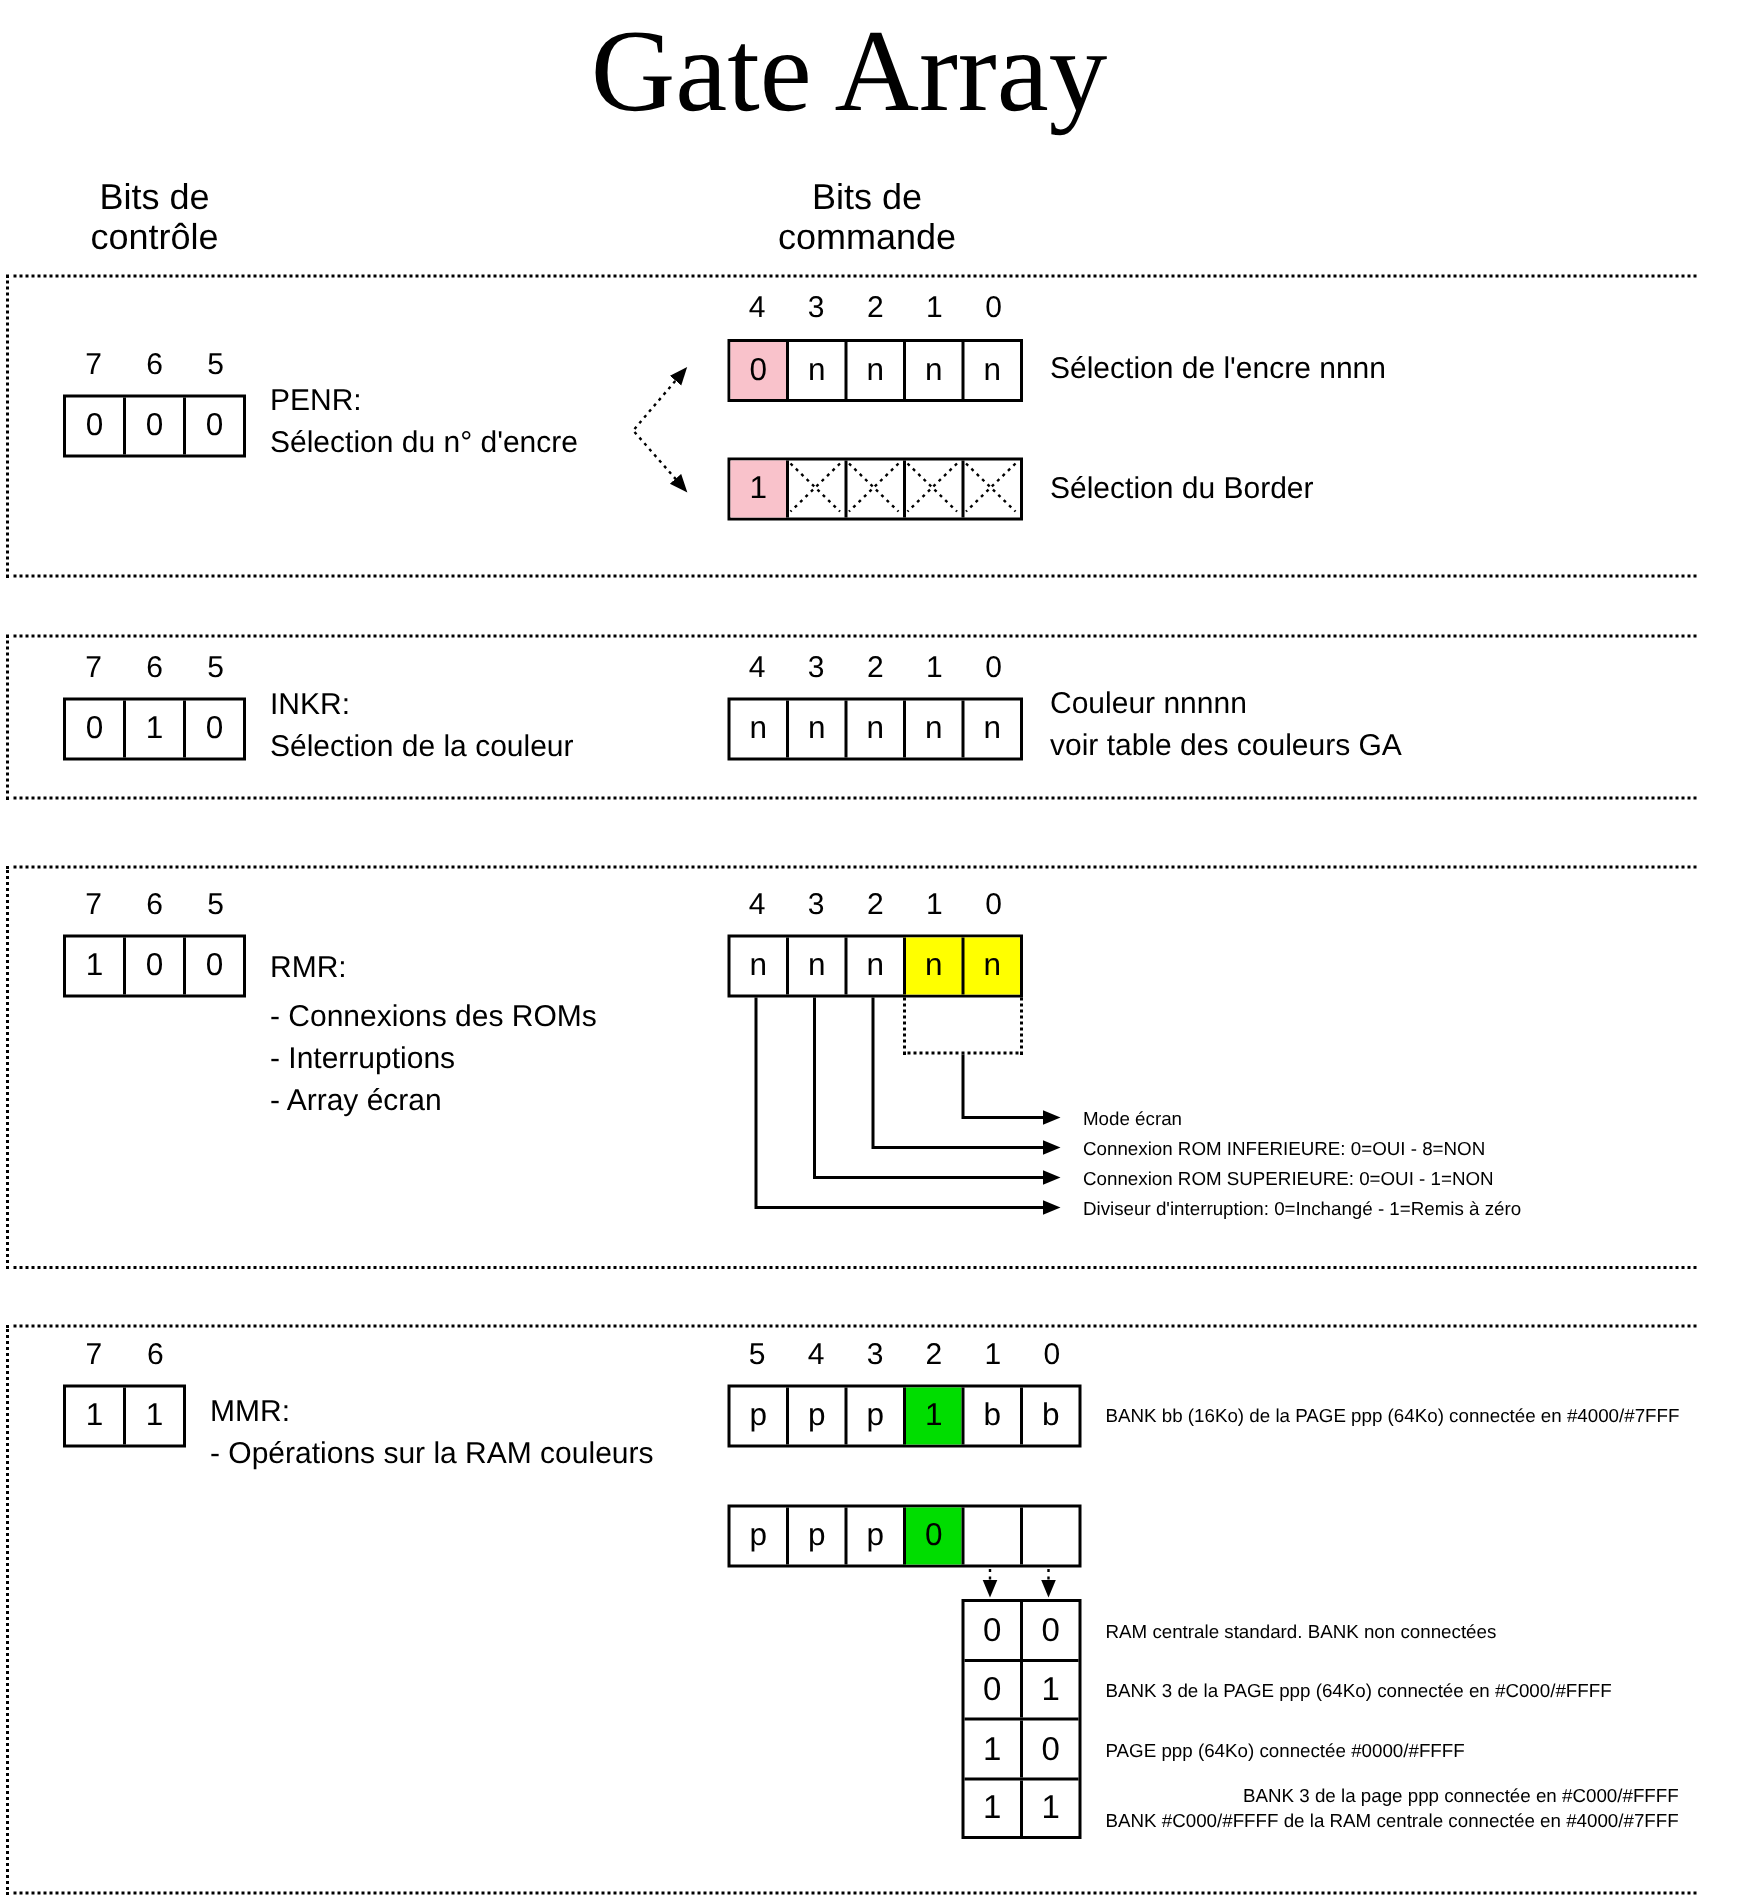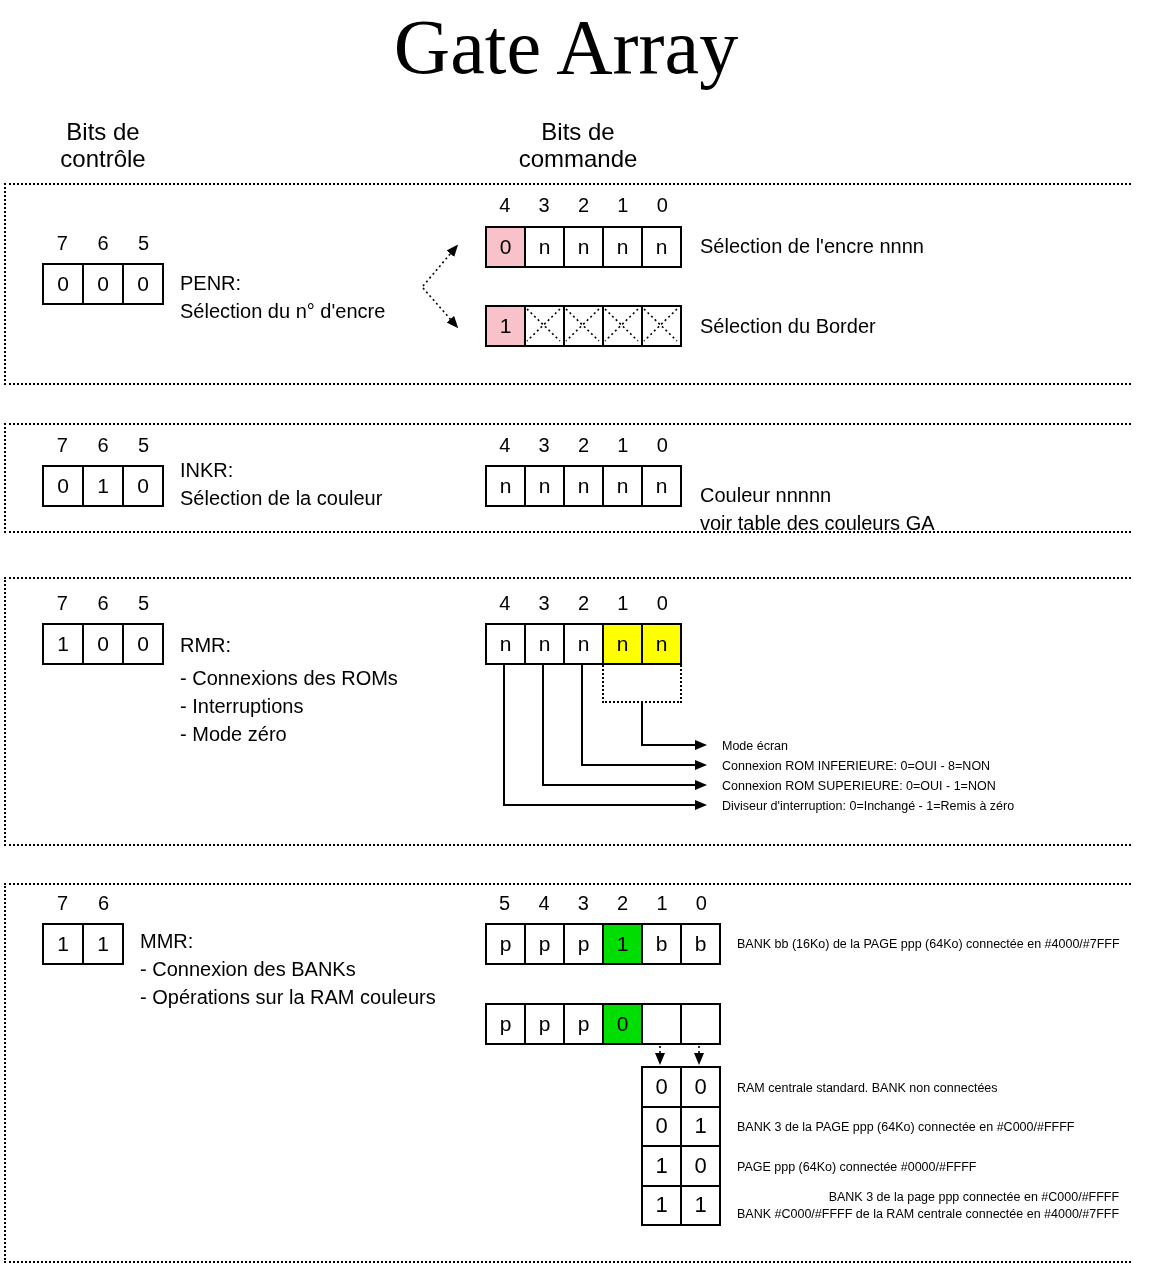--- a/index.html
+++ b/index.html
@@ -61,21 +61,21 @@
   <div class="abs bits" style="left:42px; top:231px; width:122px;">
     <div class="bit">7</div>
     <div class="bit">6</div>
     <div class="bit">5</div>
   </div>
   <div class="abs reg" style="left:42px; top:263px; width:122px; height:42px;">
     <div class="cell">0</div>
     <div class="cell">0</div>
     <div class="cell">0</div>
   </div>
-  <div class="abs lbl" style="left:180px; top:269px;">
+  <div class="abs lbl" style="left:180px; top:253px;">
     <div>PENR:</div>
     <div>Sélection du n° d'encre</div>
   </div>
 
   <div class="abs bits" style="left:485px; top:193px; width:197px;">
     <div class="bit">4</div>
     <div class="bit">3</div>
     <div class="bit">2</div>
     <div class="bit">1</div>
     <div class="bit">0</div>
@@ -119,40 +119,40 @@
     <div class="bit">1</div>
     <div class="bit">0</div>
   </div>
   <div class="abs reg" style="left:485px; top:465px; width:197px; height:42px;">
     <div class="cell">n</div>
     <div class="cell">n</div>
     <div class="cell">n</div>
     <div class="cell">n</div>
     <div class="cell">n</div>
   </div>
-  <div class="abs lbl" style="left:700px; top:455px;margin-top:26px;">
+  <div class="abs lbl" style="left:700px; top:455px;">
     <div>Couleur nnnnn</div>
     <div>voir table des couleurs GA</div>
   </div>
 
   <div class="abs bits" style="left:42px; top:591px; width:122px;">
     <div class="bit">7</div>
     <div class="bit">6</div>
     <div class="bit">5</div>
   </div>
   <div class="abs reg" style="left:42px; top:623px; width:122px; height:42px;">
     <div class="cell">1</div>
     <div class="cell">0</div>
     <div class="cell">0</div>
   </div>
   <div class="abs lbl" style="left:180px; top:631px;">RMR:</div>
   <div class="abs lbl" style="left:180px; top:664px;">
     <div>- Connexions des ROMs</div>
     <div>- Interruptions</div>
-    <div>- Mode zéro</div>
+    <div>- Array écran</div>
   </div>
   <div class="abs bits" style="left:485px; top:591px; width:197px;">
     <div class="bit">4</div>
     <div class="bit">3</div>
     <div class="bit">2</div>
     <div class="bit">1</div>
     <div class="bit">0</div>
   </div>
   <div class="abs reg" style="left:485px; top:623px; width:197px; height:42px;">
     <div class="cell">n</div>
@@ -170,21 +170,20 @@
   <div class="abs bits" style="left:42px; top:891px; width:82px;">
     <div class="bit">7</div>
     <div class="bit">6</div>
   </div>
   <div class="abs reg" style="left:42px; top:923px; width:82px; height:42px;">
     <div class="cell">1</div>
     <div class="cell">1</div>
   </div>
   <div class="abs lbl" style="left:140px; top:927px;">MMR:</div>
   <div class="abs lbl" style="left:140px; top:955px;">
-    <div>- Connexion des BANKs</div>
     <div>- Opérations sur la RAM couleurs</div>
   </div>
   <div class="abs bits" style="left:485px; top:891px; width:236px;">
     <div class="bit">5</div>
     <div class="bit">4</div>
     <div class="bit">3</div>
     <div class="bit">2</div>
     <div class="bit">1</div>
     <div class="bit">0</div>
   </div>

